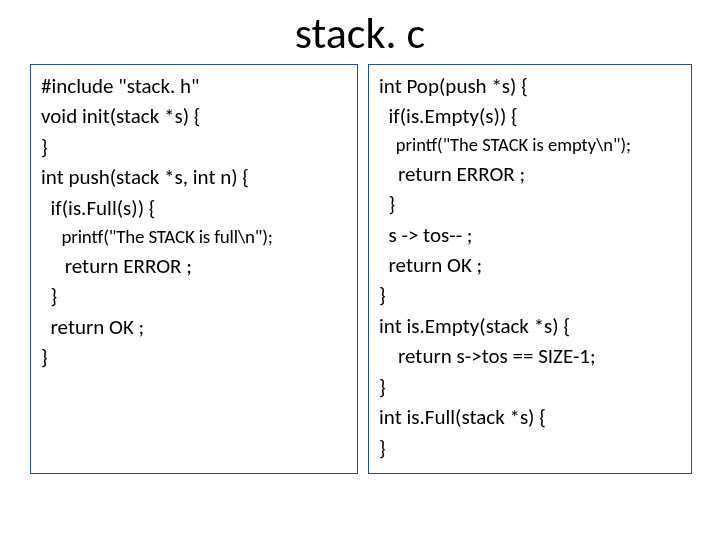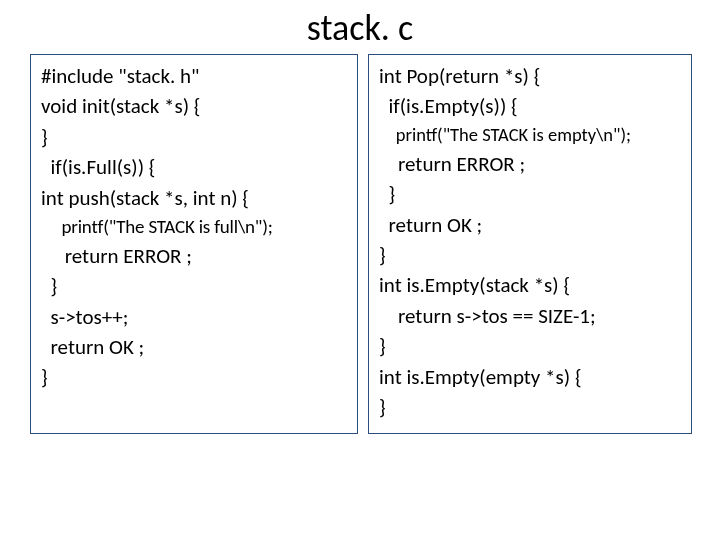--- a/index.html
+++ b/index.html
@@ -5,21 +5,21 @@
     * { margin: 0; padding: 0; box-sizing: border-box; }
     body {
       width: 720px;
       height: 540px;
       background: #fff;
       font-family: Calibri, Arial, sans-serif;
       position: relative;
     }
     .title {
       text-align: center;
-      font-size: 36px;
+      font-size: 44px;
       font-weight: 400;
       padding-top: 6px;
       padding-bottom: 4px;
       color: #000;
     }
     .columns {
       display: flex;
       gap: 10px;
       padding: 0 28px 0 30px;
     }
@@ -52,36 +52,36 @@
 </head>
 <body>
 
 <div class="title">stack. c</div>
 
 <div class="columns">
   <div class="code-box left">
     <div class="code-line">#include "stack. h"</div>
     <div class="code-line">void init(stack *s) {</div>
     <div class="code-line">}</div>
+    <div class="code-line">int push(stack *s, int n) {</div>
     <div class="code-line">  if(is.Full(s)) {</div>
-    <div class="code-line">int push(stack *s, int n) {</div>
     <div class="code-line narrow">     printf("The STACK is full\n");</div>
     <div class="code-line">     return ERROR ;</div>
     <div class="code-line">  }</div>
-    <div class="code-line">  s-&gt;tos++;</div>
     <div class="code-line">  return OK ;</div>
     <div class="code-line">}</div>
   </div>
   <div class="code-box right">
-    <div class="code-line">int Pop(return *s) {</div>
+    <div class="code-line">int Pop(push *s) {</div>
     <div class="code-line">  if(is.Empty(s)) {</div>
     <div class="code-line small">    printf("The STACK is empty\n");</div>
     <div class="code-line">    return ERROR ;</div>
     <div class="code-line">  }</div>
+    <div class="code-line">  s -&gt; tos-- ;</div>
     <div class="code-line">  return OK ;</div>
     <div class="code-line">}</div>
     <div class="code-line">int is.Empty(stack *s) {</div>
     <div class="code-line">    return s-&gt;tos == SIZE-1;</div>
     <div class="code-line">}</div>
-    <div class="code-line">int is.Empty(empty *s) {</div>
+    <div class="code-line">int is.Full(stack *s) {</div>
     <div class="code-line">}</div>
   </div>
 </div>
 
 </body></html>

